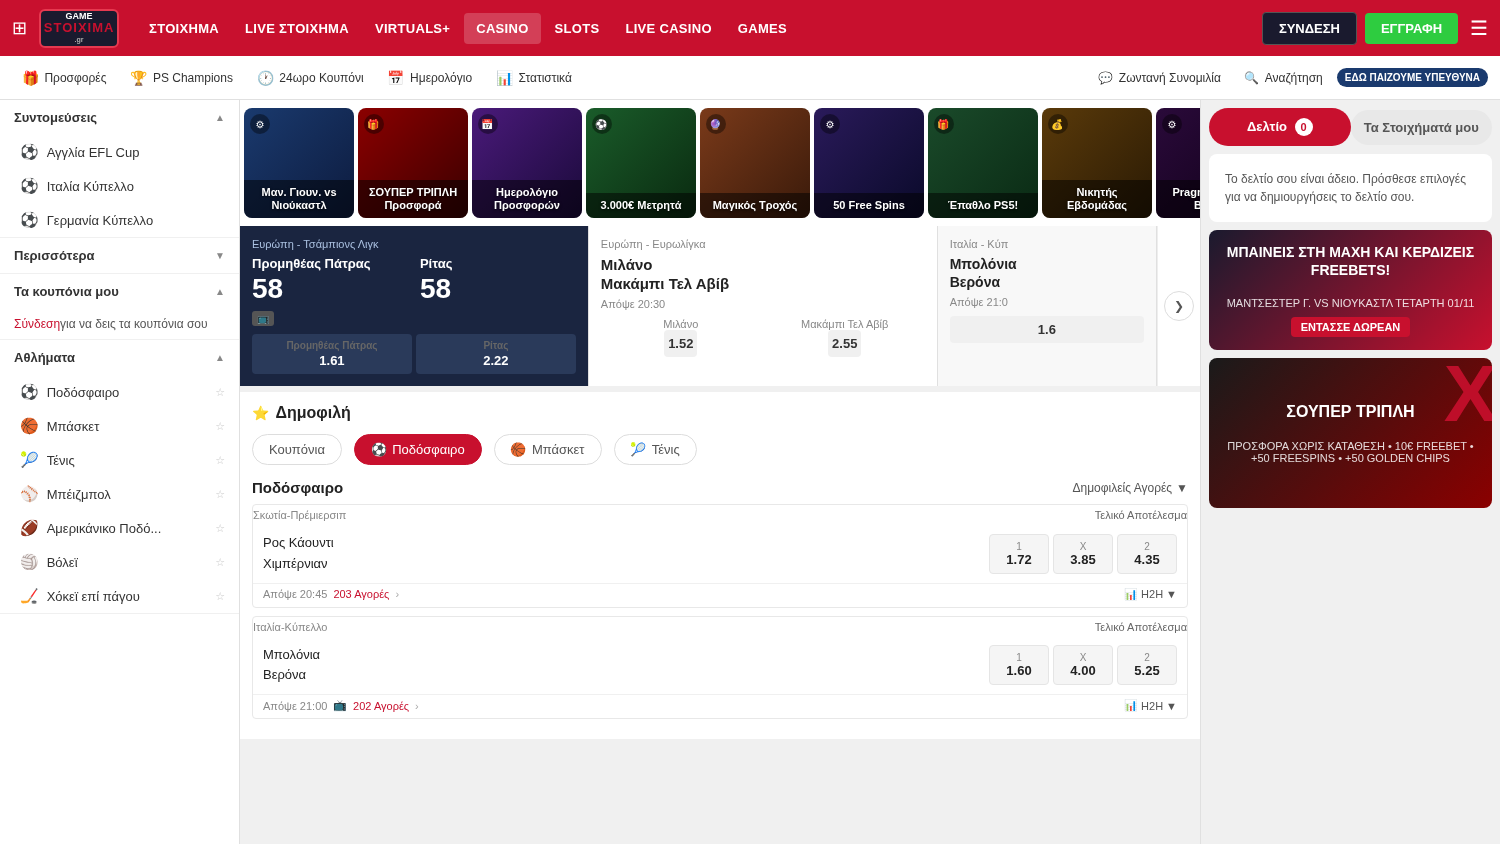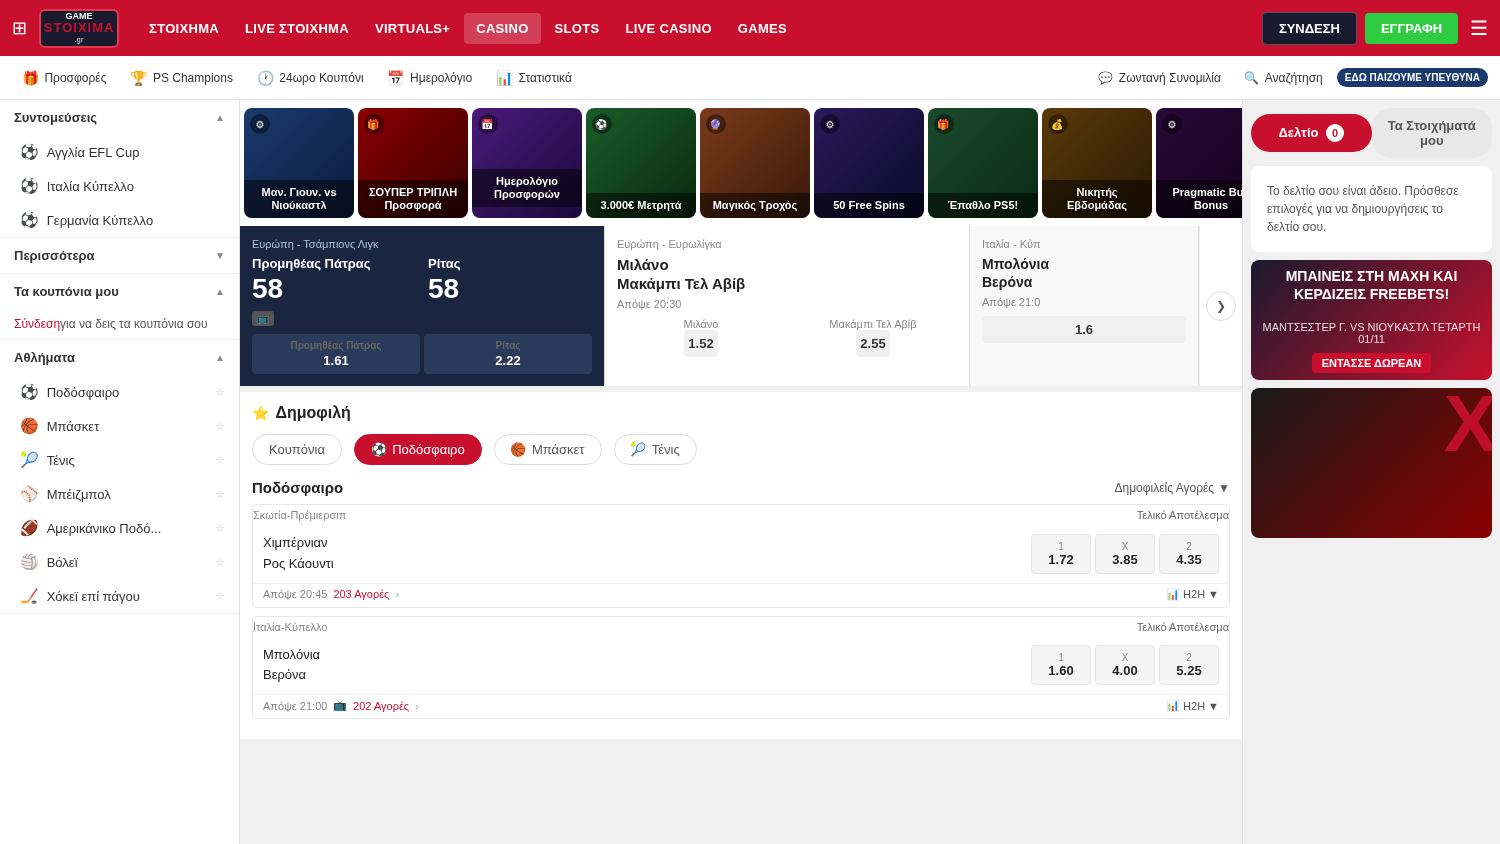--- a/index.html
+++ b/index.html
@@ -432,21 +432,21 @@
       align-items: center;
       gap: 3px;
       font-size: 11px;
       color: #555;
       cursor: pointer;
     }
     .tv-icon { font-size: 11px; color: #888; }
 
     
     .right-panel {
-      width: 258px;
+      width: 300px;
       background: #f0f0f0;
       border-left: 1px solid #e0e0e0;
       flex-shrink: 0;
       overflow-y: auto;
       padding: 8px;
     }
     .betslip-header {
       display: flex;
       align-items: center;
       gap: 0;
@@ -713,21 +713,21 @@
         <div class="ci-bg">
           <div class="ci-icon">🎁</div>
           <div style="position:absolute;bottom:0;left:0;right:0;background:rgba(0,0,0,0.5);padding:6px;">
             <div class="ci-label">ΣΟΥΠΕΡ ΤΡΙΠΛΗ Προσφορά</div>
           </div>
         </div>
       </div>
       <div class="carousel-item" style="background: linear-gradient(135deg,#4a1a7a,#1a0a3a);">
         <div class="ci-bg">
           <div class="ci-icon">📅</div>
-          <div style="position:absolute;bottom:11px;left:0;right:0;background:rgba(0,0,0,0.5);padding:6px;">
+          <div style="position:absolute;bottom:0;left:0;right:0;background:rgba(0,0,0,0.5);padding:6px;">
             <div class="ci-label">Ημερολόγιο Προσφορών</div>
           </div>
         </div>
       </div>
       <div class="carousel-item" style="background: linear-gradient(135deg,#1a5c2a,#0a2a10);">
         <div class="ci-bg">
           <div class="ci-icon">⚽</div>
           <div style="position:absolute;bottom:0;left:0;right:0;background:rgba(0,0,0,0.5);padding:6px;">
             <div class="ci-label">3.000€ Μετρητά</div>
           </div>
@@ -882,22 +882,22 @@
         </div>
       </div>
 
       <div class="match-row">
         <div class="league-label">
           <span>Σκωτία-Πρέμιερσιπ</span>
           <span class="league-result-label">Τελικό Αποτέλεσμα</span>
         </div>
         <div class="match-row-top">
           <div class="match-row-teams">
+            <div class="match-row-team">Ρος Κάουντι</div>
             <div class="match-row-team">Χιμπέρνιαν</div>
-            <div class="match-row-team">Ρος Κάουντι</div>
           </div>
           <div class="odds-group">
             <div class="odd-cell">
               <span class="odd-label">1</span>
               <span class="odd-val">1.72</span>
             </div>
             <div class="odd-cell">
               <span class="odd-label">Χ</span>
               <span class="odd-val">3.85</span>
             </div>
@@ -976,19 +976,23 @@
     <div class="promo-card promo-card-ps">
       <div class="promo-card-text">
         <div class="promo-card-title">ΜΠΑΙΝΕΙΣ ΣΤΗ ΜΑΧΗ ΚΑΙ ΚΕΡΔΙΖΕΙΣ FREEBETS!</div>
         <div class="promo-card-subtitle">ΜΑΝΤΣΕΣΤΕΡ Γ. VS ΝΙΟΥΚΑΣΤΛ ΤΕΤΑΡΤΗ 01/11</div>
         <div style="margin-top:8px; background:#c8102e; color:white; padding:4px 10px; border-radius:4px; display:inline-block; font-size:11px; font-weight:bold;">ΕΝΤΑΣΣΕ ΔΩΡΕΑΝ</div>
       </div>
     </div>
 
     <div class="promo-card promo-card-triple" style="height:150px;">
       <div class="promo-x-symbol">X</div>
+      <div class="promo-card-text" style="z-index:2; position:relative;">
+        <div class="promo-card-title" style="font-size:16px;">ΣΟΥΠΕΡ ΤΡΙΠΛΗ</div>
+        <div class="promo-card-subtitle">ΠΡΟΣΦΟΡΑ ΧΩΡΙΣ ΚΑΤΑΘΕΣΗ • 10€ FREEBET • +50 FREESPINS • +50 GOLDEN CHIPS</div>
+      </div>
     </div>
 
 
 
   </div>
 
 </div>
 
 </body></html>

